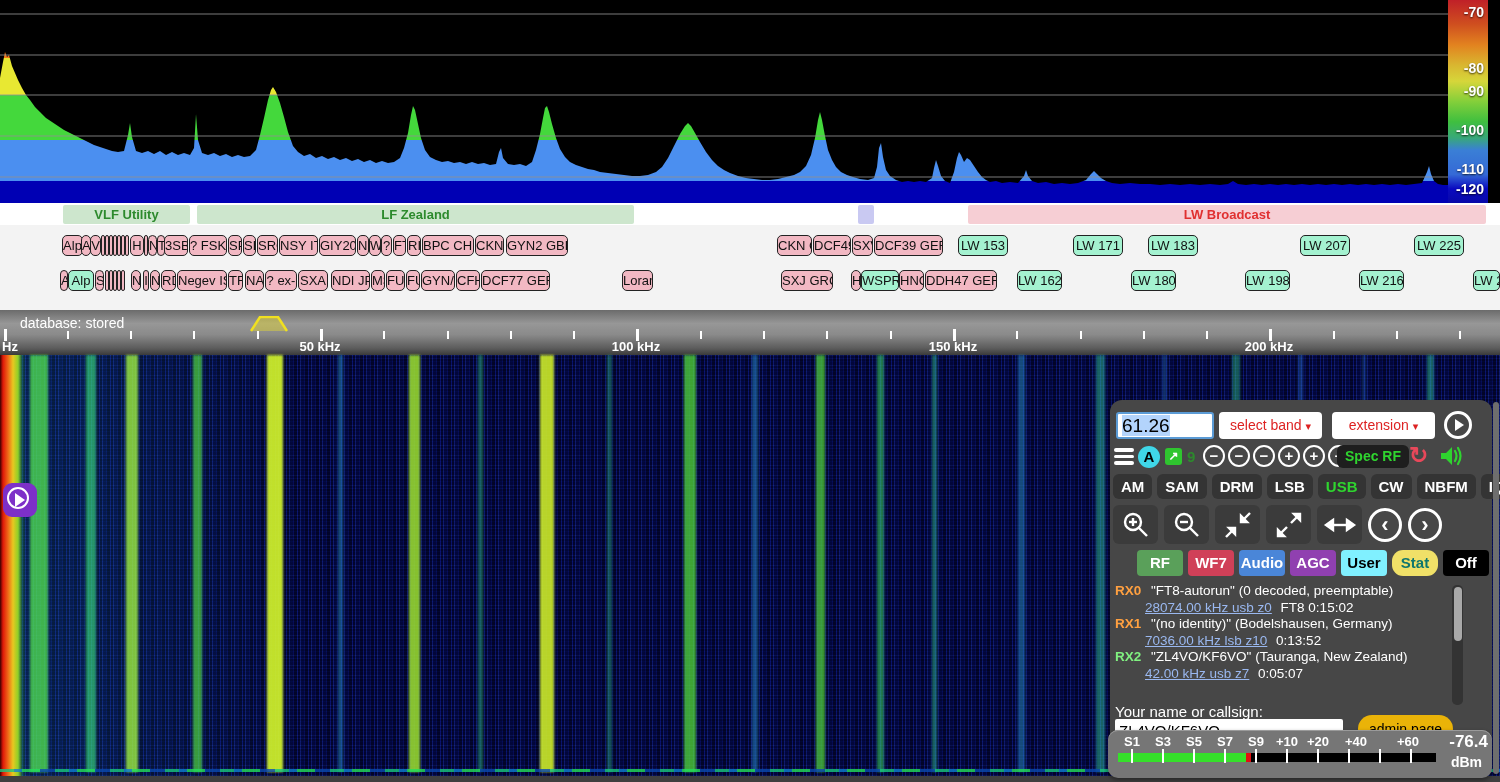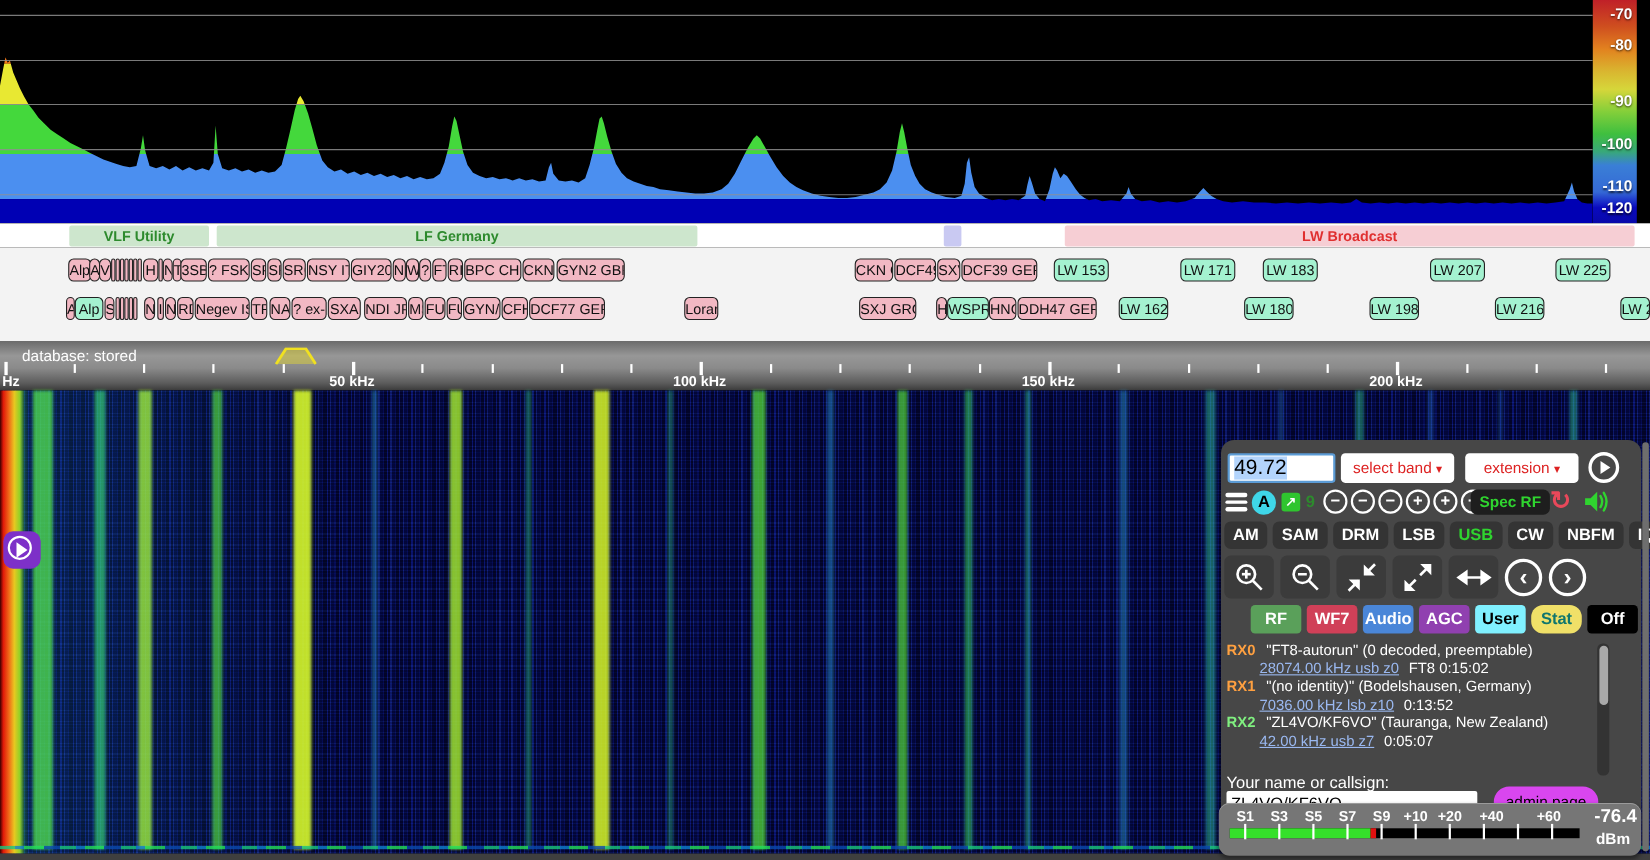--- a/index.html
+++ b/index.html
@@ -119,21 +119,21 @@
   .u-rx{font-weight:bold;margin-right:6px;}
   .u-name{color:#fff;}
   .u-sub{margin-left:30px;}
   .u-link{color:#9ab8f0;text-decoration:underline;cursor:pointer;}
   .u-after{color:#fff;margin-left:5px;}
   #list-sb-track{position:absolute;left:342px;top:185px;width:11px;height:120px;background:#333;border-radius:5px;cursor:pointer;}
   #list-sb-thumb{position:absolute;left:1.5px;top:2px;width:8px;height:54px;background:#a9a9a9;border-radius:4px;cursor:grab;}
   #callsign-label{position:absolute;left:5px;top:303px;font-size:15px;color:#fff;}
   #callsign-input{position:absolute;left:5px;top:319px;width:228px;height:24px;background:#fff;
     border-radius:2px;color:#000;font-size:15px;line-height:24px;padding-left:4px;cursor:text;}
-  #admin-btn{position:absolute;left:248px;top:315px;width:95px;height:28px;background:#d946ef;
+  #admin-btn{position:absolute;left:248px;top:315px;width:95px;height:28px;background:#eab308;
     border-radius:14px;color:#000;font-size:14px;text-align:center;line-height:28px;cursor:pointer;}
 
   
   #smeter{position:absolute;left:1108px;top:730px;width:384px;height:48px;background:#767676;
     border-radius:10px;box-shadow:inset 0 1px 0 #9a9a9a, 0 2px 4px rgba(0,0,0,.4);}
   .sm-lbl{position:absolute;top:4px;transform:translateX(-50%);color:#fff;font-size:13px;font-weight:bold;}
   .sm-tick{position:absolute;top:19px;width:2px;height:14px;background:#fff;transform:translateX(-50%);z-index:3;}
   #sm-track{position:absolute;left:10px;top:23px;width:318px;height:9px;background:#000;z-index:1;}
   #sm-green{position:absolute;left:10px;top:23px;width:128px;height:9px;background:#35e02a;z-index:2;}
   #sm-red{position:absolute;left:138px;top:23px;width:5px;height:9px;background:#e01010;z-index:2;}
@@ -169,39 +169,39 @@
         <line x1="0" y1="95" x2="1448" y2="95"></line>
         <line x1="0" y1="136" x2="1448" y2="136"></line>
         <line x1="0" y1="177" x2="1448" y2="177"></line>
       </g>
     </svg>
     <div id="colorbar">
       <div>
 
           <span class="cb-lbl" style="top: 4px;">-70</span>
 
-          <span class="cb-lbl" style="top: 32px;">-80</span>
+          <span class="cb-lbl" style="top: 60px;">-80</span>
 
           <span class="cb-lbl" style="top: 83px;">-90</span>
 
           <span class="cb-lbl" style="top: 122px;">-100</span>
 
           <span class="cb-lbl" style="top: 161px;">-110</span>
 
           <span class="cb-lbl" style="top: 181px;">-120</span>
         </div>
     </div>
   </div>
 
   <div id="band-row">
     <div>
 
         <div class="band green" style="left: 63px; width: 127px;">VLF Utility</div>
 
-        <div class="band green" style="left: 197px; width: 437px;">LF Germany</div>
+        <div class="band green" style="left: 197px; width: 437px;">LF Zealand</div>
 
         <div class="band purple" style="left: 858px; width: 16px;"></div>
 
         <div class="band pink" style="left: 968px; width: 518px;">LW Broadcast</div>
       </div>
   </div>
 
   <div id="label-area">
     <div>
 
@@ -675,21 +675,21 @@
     <div id="wf-bottom-line"></div>
     <div id="wf-open-btn">
       <span class="circ"></span>
       <span class="tri"></span>
     </div>
   </div>
   <div id="bottom-strip"></div>
 
   <div id="panel">
     <div id="freq-input">
-      <span class="sel">49.72</span>
+      <span class="sel">61.26</span>
     </div>
     <div class="dropdown" id="band-dd">
       <span>select band</span>
       <span class="dd-arrow">▾</span>
     </div>
     <div class="dropdown" id="ext-dd">
       <span>extension</span>
       <span class="dd-arrow">▾</span>
     </div>
     <div id="play-btn">

